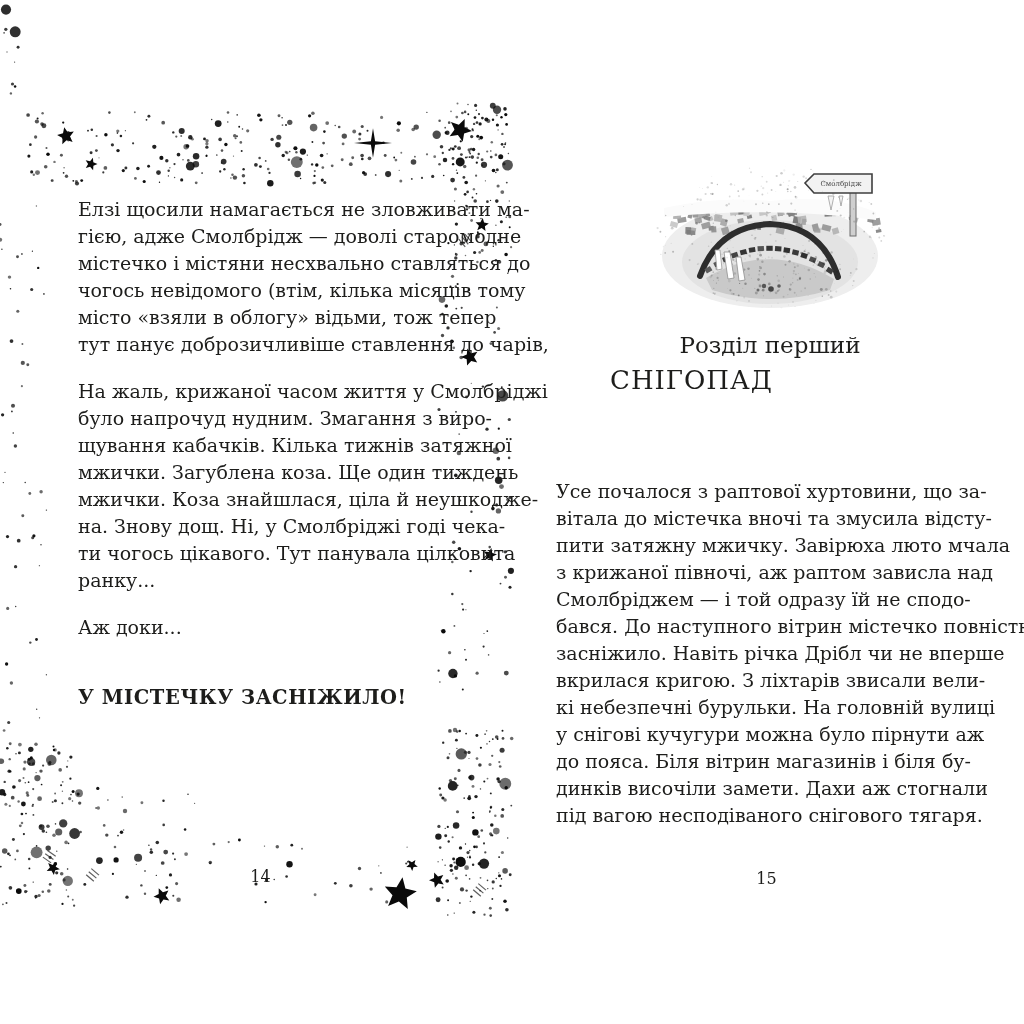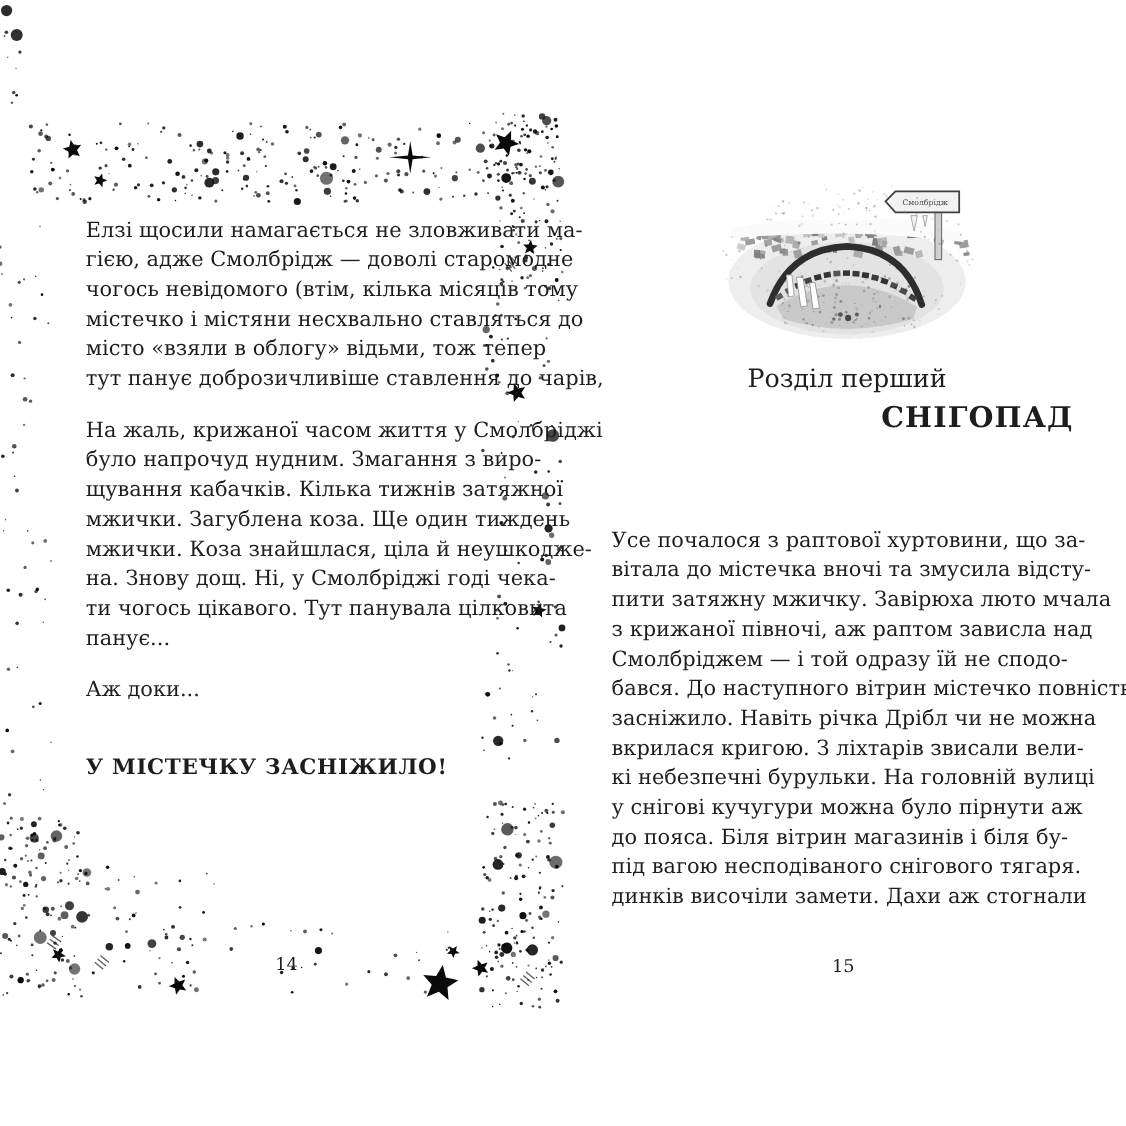--- a/index.html
+++ b/index.html
@@ -9,21 +9,21 @@
   }
   #deco{position:absolute;left:0;top:0;width:1024px;height:1024px;pointer-events:none;}
   .text-block{position:absolute;font-size:19px;line-height:27px;}
   .left-text{left:78px;top:196px;width:379px;}
   .right-text{left:556px;top:478px;width:380px;}
   .para{margin:0 0 20px 0;}
   .line{text-align:justify;text-align-last:justify;text-justify:inter-word;white-space:nowrap;}
   .line.last{text-align-last:left;}
   .shout{position:absolute;left:78px;top:686px;width:379px;font-size:19.5px;letter-spacing:.6px;white-space:nowrap;font-weight:bold;}
   .chapter-label{position:absolute;left:580px;top:332px;width:380px;text-align:center;font-size:23px;}
-  .chapter-title{position:absolute;left:596px;top:365px;width:380px;text-align:right;font-size:26px;font-weight:bold;letter-spacing:1px;}
+  .chapter-title{position:absolute;left:610px;top:365px;width:380px;text-align:left;font-size:26px;font-weight:normal;letter-spacing:1px;}
   .pagenum{position:absolute;font-size:16px;text-align:center;margin-top:26px;}
   .num-left{left:78px;top:841px;width:365px;}
   .num-right{left:580px;top:843px;width:373px;}
   .illustration{position:absolute;left:648px;top:156px;width:244px;height:164px;}
   .illustration svg{width:100%;height:100%;display:block;}
 </style>
 </head>
 <body>
 
 <div class="canvas">
@@ -900,34 +900,34 @@
         <line x1="466" y1="238" x2="466" y2="248" stroke="#1a1a1a" stroke-width="1.2" opacity="0.7"></line>
         <line x1="470" y1="238" x2="470" y2="248" stroke="#1a1a1a" stroke-width="1.2" opacity="0.7"></line>
       </g>
     </svg>
 
   <div>
     <div class="text-block left-text">
         <div class="para">
           <div class="line">Елзі щосили намагається не зловживати ма-</div>
           <div class="line">гією, адже Смолбрідж — доволі старомодне</div>
+          <div class="line">містечко і містяни несхвально ставляться до</div>
           <div class="line">чогось невідомого (втім, кілька місяців тому</div>
-          <div class="line">містечко і містяни несхвально ставляться до</div>
           <div class="line">місто «взяли в облогу» відьми, тож тепер</div>
           <div class="line">тут панує доброзичливіше ставлення до чарів,</div>
         </div>
         <div class="para">
           <div class="line">На жаль, крижаної часом життя у Смолбріджі</div>
           <div class="line">було напрочуд нудним. Змагання з виро-</div>
           <div class="line">щування кабачків. Кілька тижнів затяжної</div>
           <div class="line">мжички. Загублена коза. Ще один тиждень</div>
           <div class="line">мжички. Коза знайшлася, ціла й неушкодже-</div>
           <div class="line">на. Знову дощ. Ні, у Смолбріджі годі чека-</div>
           <div class="line">ти чогось цікавого. Тут панувала цілковита</div>
-          <div class="line last">панує...</div>
+          <div class="line last">ранку...</div>
         </div>
         <div class="para">
           <div class="line last">Аж доки...</div>
         </div>
       </div>
     <div class="shout">У МІСТЕЧКУ ЗАСНІЖИЛО!</div>
     <div class="pagenum num-left">14</div>
   </div>
 
   <div>
@@ -1554,25 +1554,25 @@
     <div class="chapter-label">Розділ перший</div>
     <div class="chapter-title">СНІГОПАД</div>
     <div class="text-block right-text">
         <div class="para">
           <div class="line">Усе почалося з раптової хуртовини, що за-</div>
           <div class="line">вітала до містечка вночі та змусила відсту-</div>
           <div class="line">пити затяжну мжичку. Завірюха люто мчала</div>
           <div class="line">з крижаної півночі, аж раптом зависла над</div>
           <div class="line">Смолбріджем — і той одразу їй не сподо-</div>
           <div class="line">бався. До наступного вітрин містечко повністю</div>
-          <div class="line">засніжило. Навіть річка Дрібл чи не можна</div>
+          <div class="line">засніжило. Навіть річка Дрібл чи не вперше</div>
           <div class="line">вкрилася кригою. З ліхтарів звисали вели-</div>
           <div class="line">кі небезпечні бурульки. На головній вулиці</div>
           <div class="line">у снігові кучугури можна було пірнути аж</div>
           <div class="line">до пояса. Біля вітрин магазинів і біля бу-</div>
+          <div class="line">динків височіли замети. Дахи аж стогнали</div>
           <div class="line last">під вагою несподіваного снігового тягаря.</div>
-          <div class="line">динків височіли замети. Дахи аж стогнали</div>
         </div>
       </div>
     <div class="pagenum num-right">15</div>
   </div>
 
 </div>
 
 </body></html>

